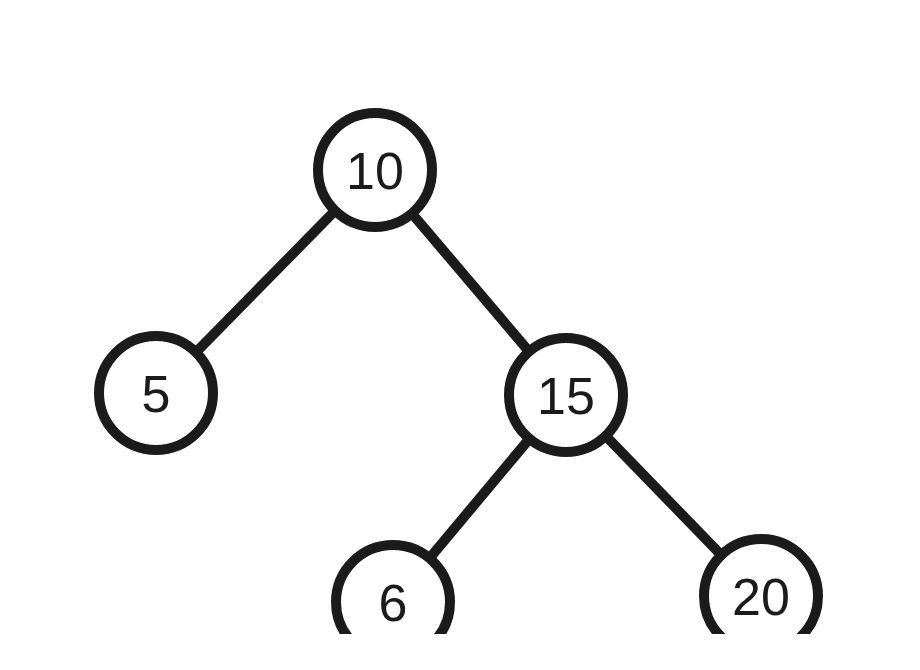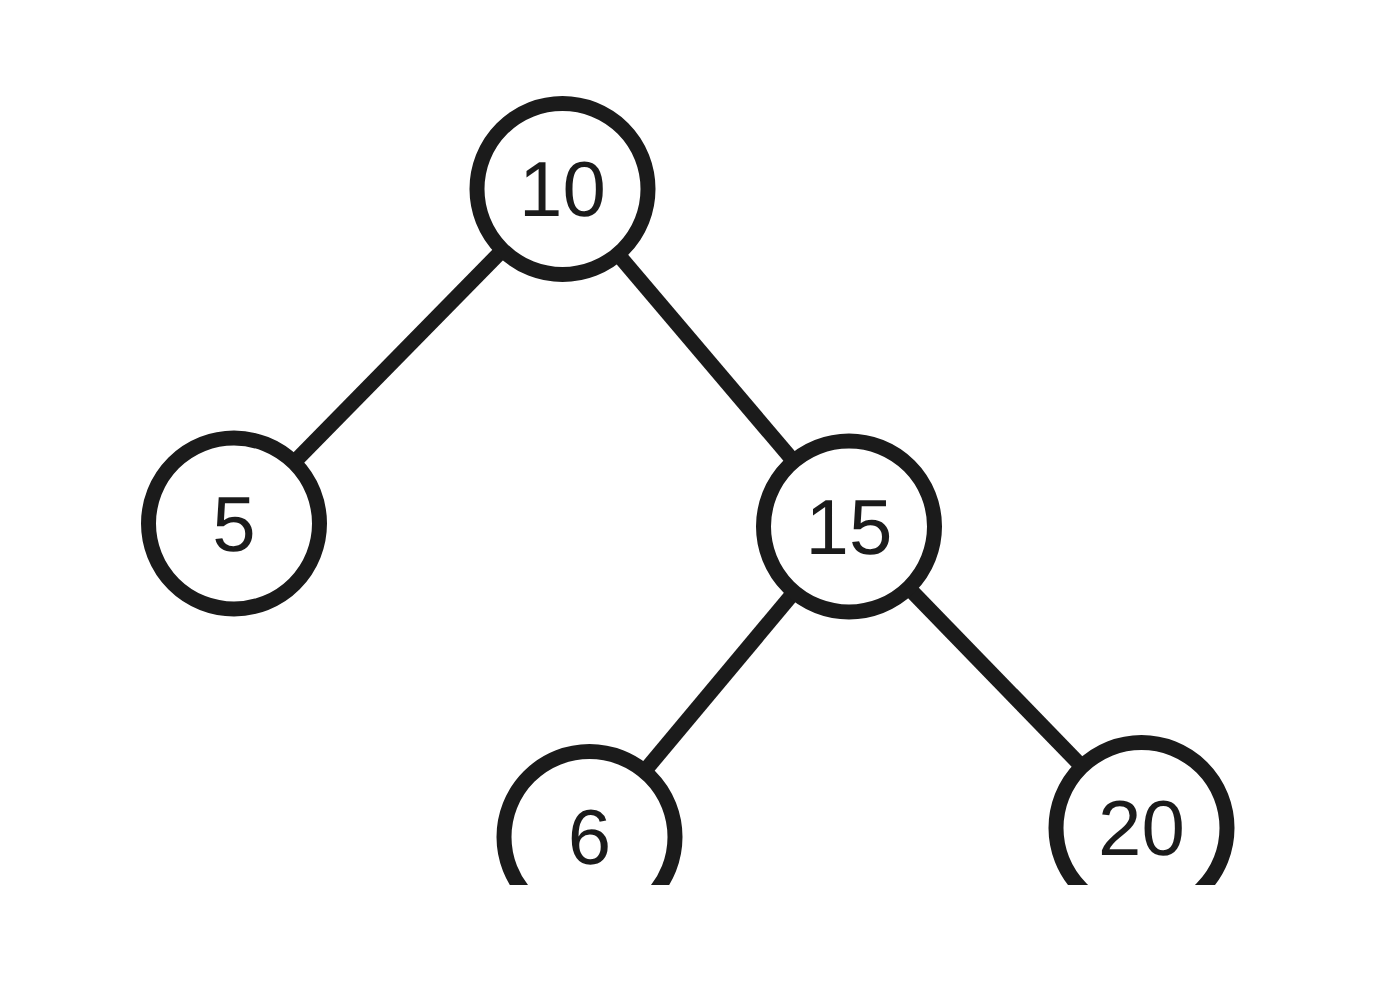--- a/index.html
+++ b/index.html
@@ -5,20 +5,21 @@
   html, body {
     margin: 0;
     padding: 0;
     background: #ffffff;
   }
   .canvas-wrap {
     width: 920px;
     height: 590px;
     background: #ffffff;
     overflow: hidden;
+    margin-top: 44px;
   }
   svg {
     display: block;
   }
   svg text {
     font-family: "Liberation Sans", "DejaVu Sans", sans-serif;
     user-select: none;
   }
 </style>
 </head>

